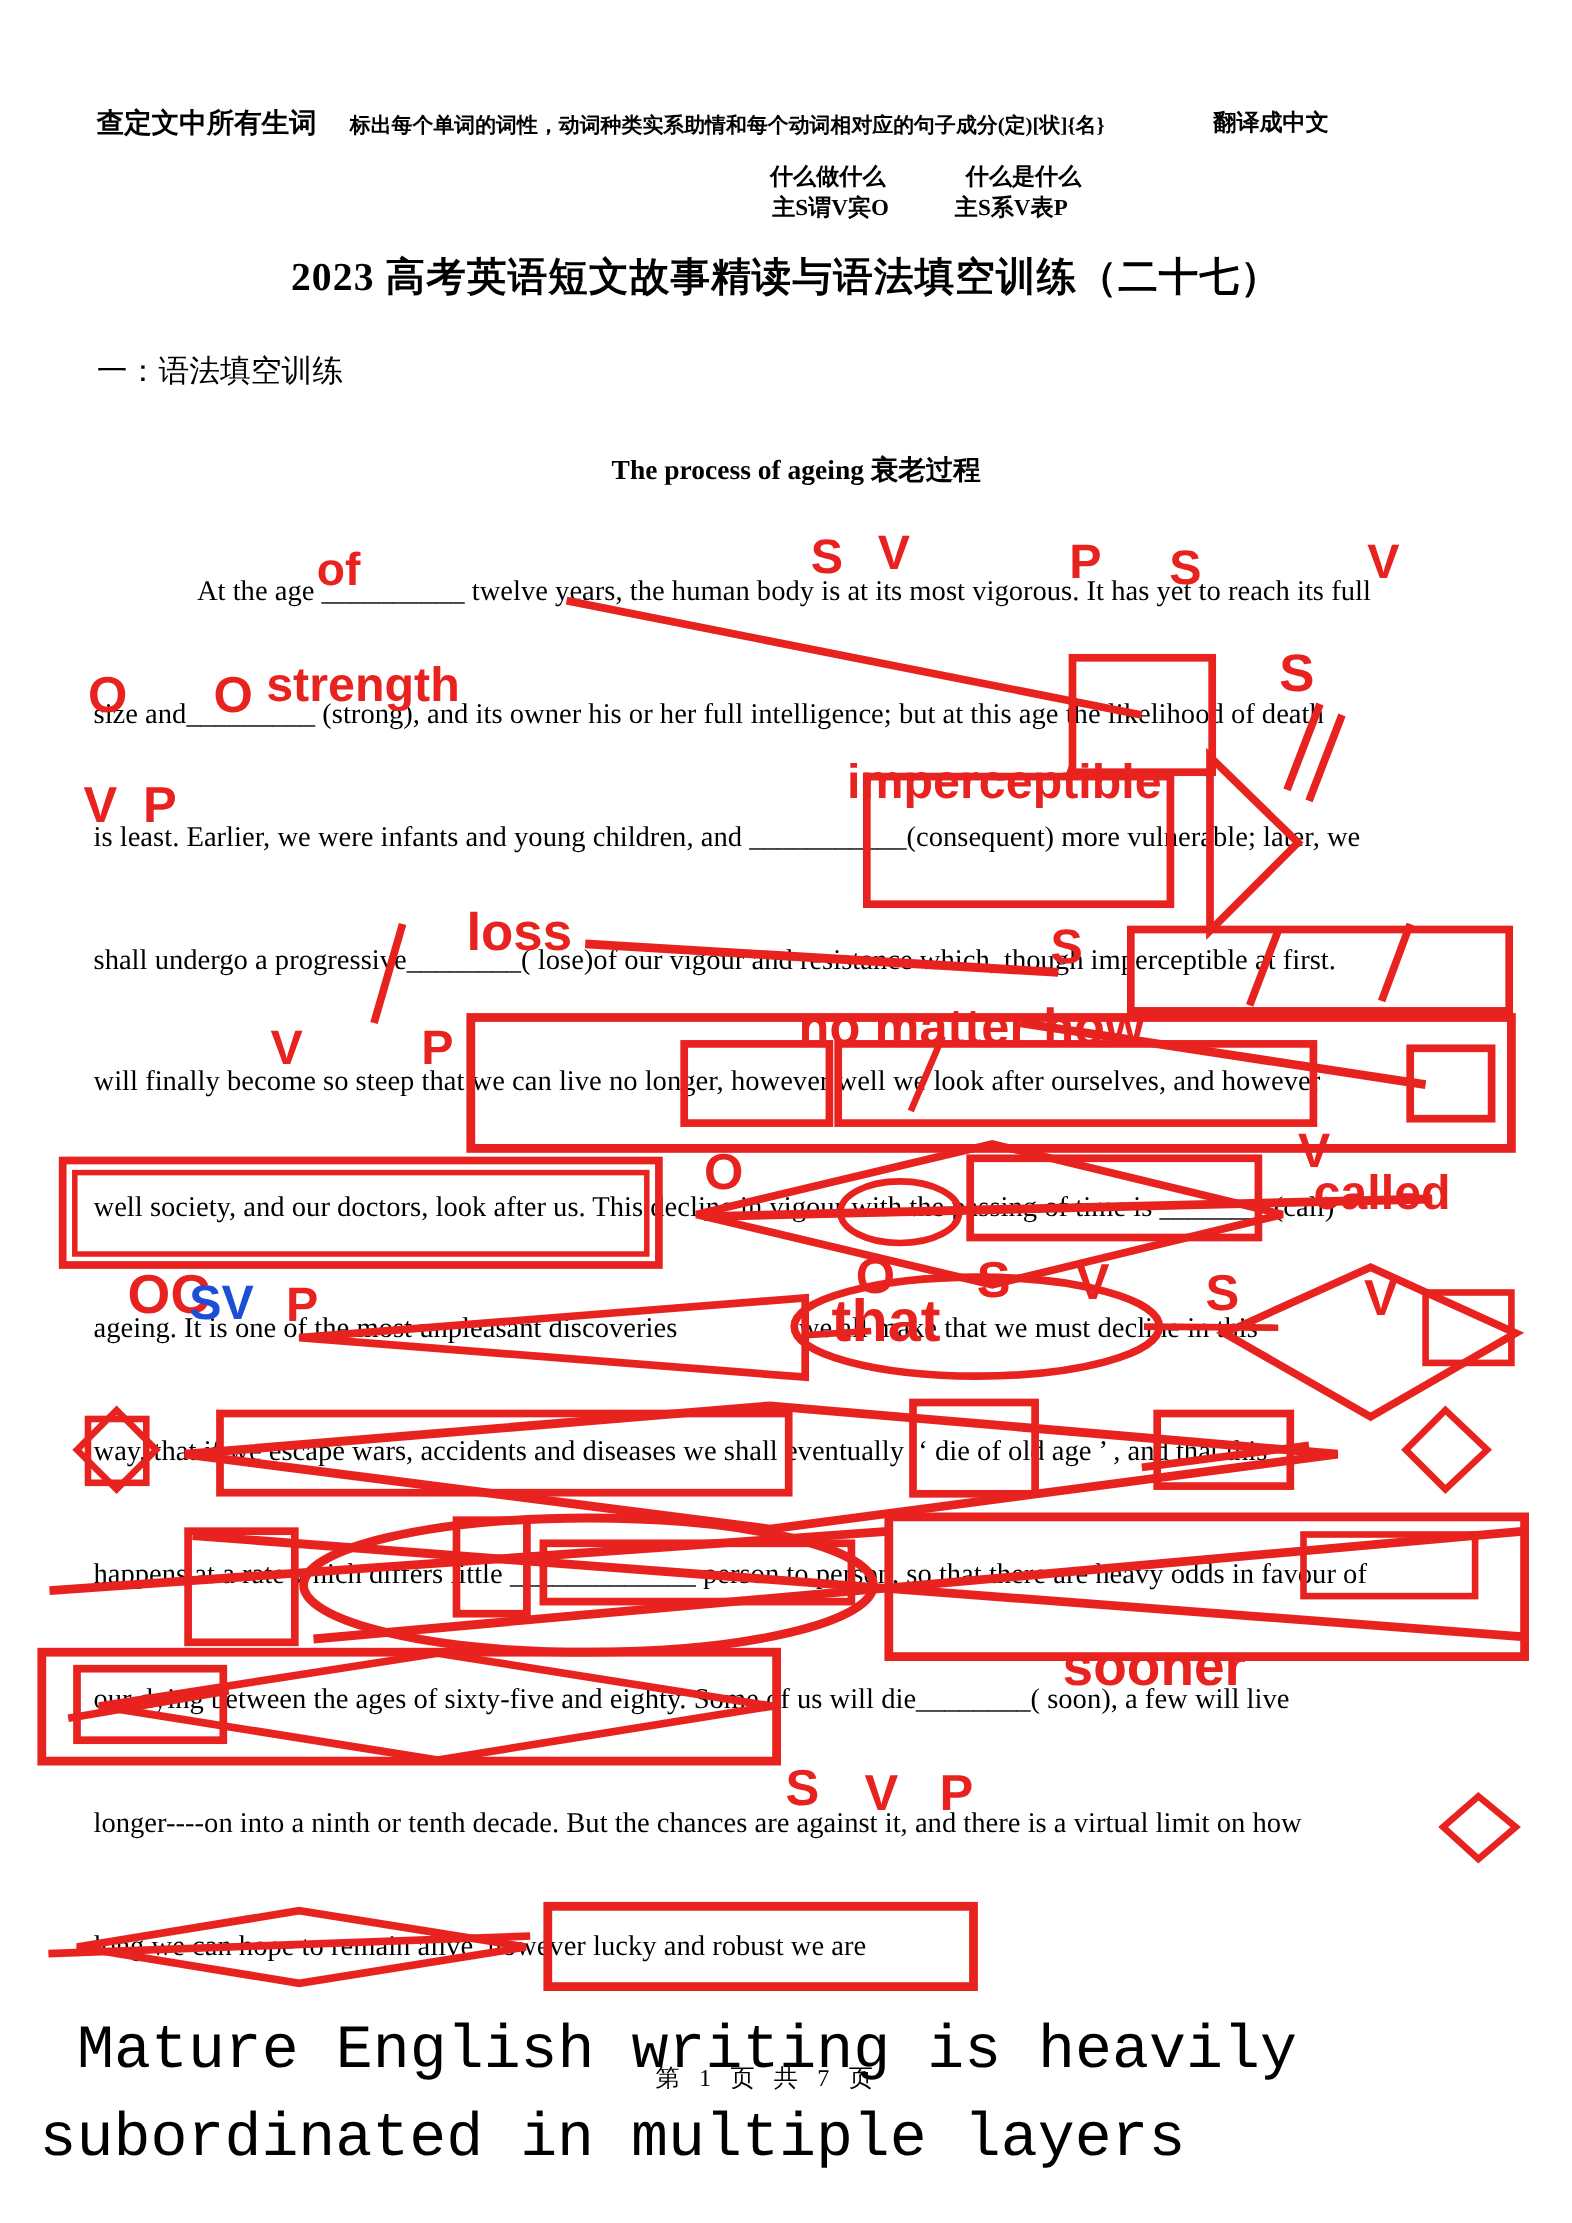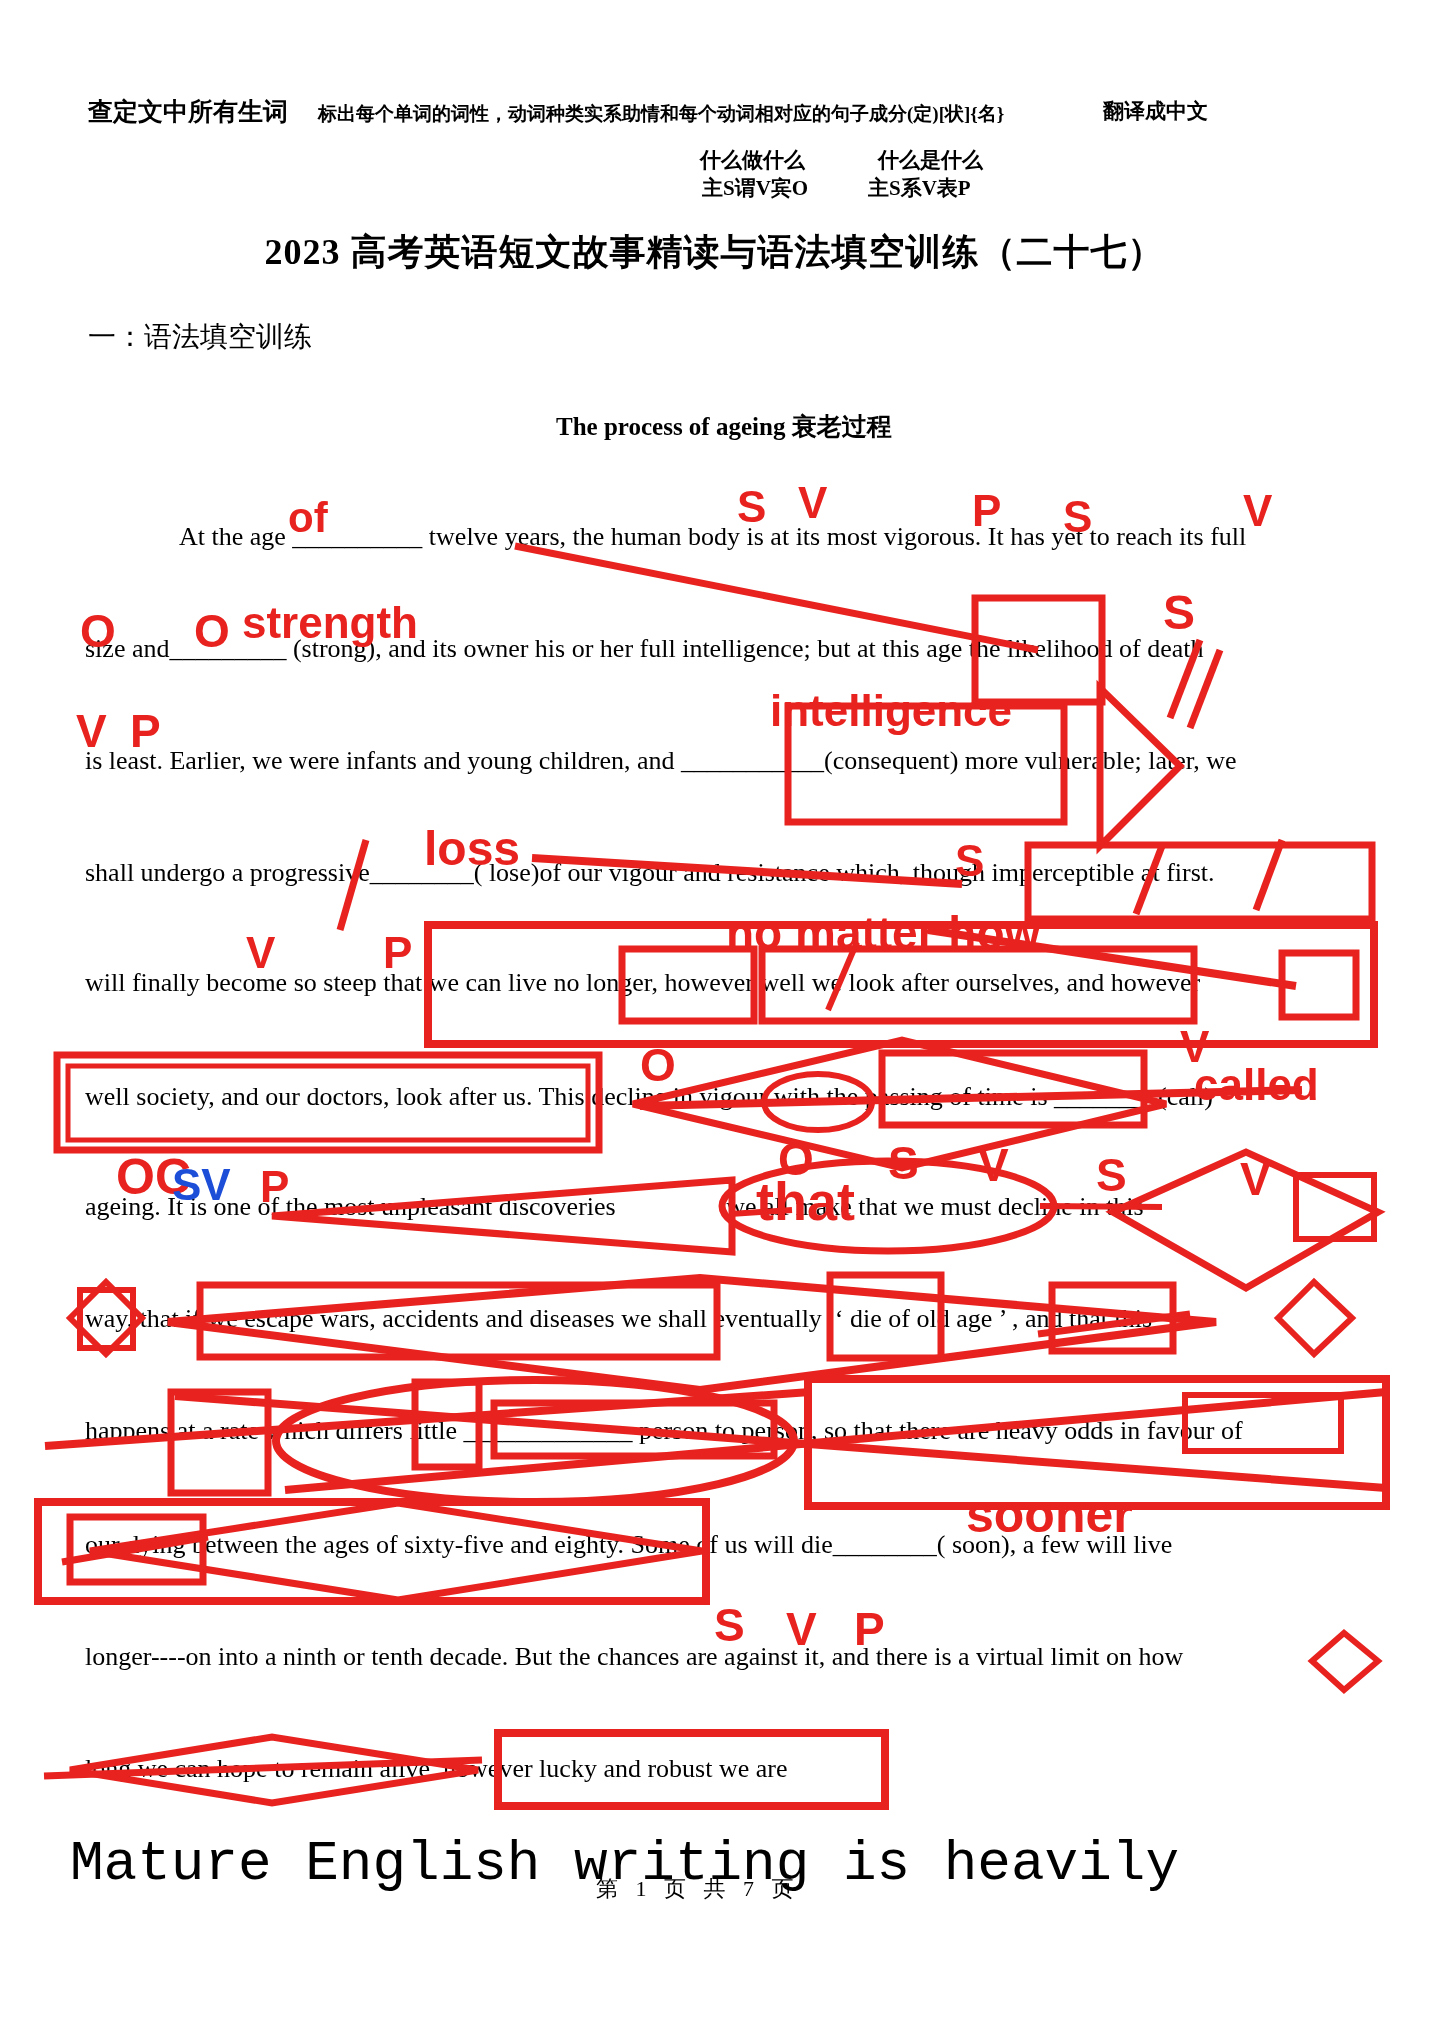--- a/index.html
+++ b/index.html
@@ -47,35 +47,36 @@
   <div class="pline" style="top:1190px;">ageing. It is one of the most unpleasant discoveries                 we all make that we must decline in this</div>
   <div class="pline" style="top:1302px;">way, that if we escape wars, accidents and diseases we shall eventually  ‘ die of old age ’ , and that this</div>
   <div class="pline" style="top:1414px;">happens at a rate which differs little _____________ person to person, so that there are heavy odds in favour of</div>
   <div class="pline" style="top:1528px;">our dying between the ages of sixty-five and eighty. Some of us will die________( soon), a few will live</div>
   <div class="pline" style="top:1640px;">longer----on into a ninth or tenth decade. But the chances are against it, and there is a virtual limit on how</div>
   <div class="pline" style="top:1752px;">long we can hope to remain alive, however lucky and robust we are</div>
 
   <div class="footer">第 1 页 共 7 页</div>
 
   <div class="bigmono" style="left:70px;top:1832px;">Mature English writing is heavily</div>
+  <div class="bigmono" style="left:36px;top:1912px;">subordinated in multiple layers</div>
 
   <div id="ann-labels">
       <div class="rlabel" style="left: 288px; top: 498px; font-size: 42px; color: rgb(232, 35, 31);">of</div>
       <div class="rlabel" style="left: 737px; top: 486px; font-size: 44px; color: rgb(232, 35, 31);">S</div>
       <div class="rlabel" style="left: 798px; top: 482px; font-size: 44px; color: rgb(232, 35, 31);">V</div>
       <div class="rlabel" style="left: 972px; top: 490px; font-size: 44px; color: rgb(232, 35, 31);">P</div>
       <div class="rlabel" style="left: 1063px; top: 496px; font-size: 44px; color: rgb(232, 35, 31);">S</div>
       <div class="rlabel" style="left: 1243px; top: 490px; font-size: 44px; color: rgb(232, 35, 31);">V</div>
       <div class="rlabel" style="left: 80px; top: 610px; font-size: 46px; color: rgb(232, 35, 31);">O</div>
       <div class="rlabel" style="left: 194px; top: 610px; font-size: 46px; color: rgb(232, 35, 31);">O</div>
       <div class="rlabel" style="left: 242px; top: 602px; font-size: 44px; color: rgb(232, 35, 31);">strength</div>
       <div class="rlabel" style="left: 1163px; top: 590px; font-size: 48px; color: rgb(232, 35, 31);">S</div>
       <div class="rlabel" style="left: 76px; top: 710px; font-size: 46px; color: rgb(232, 35, 31);">V</div>
       <div class="rlabel" style="left: 130px; top: 710px; font-size: 46px; color: rgb(232, 35, 31);">P</div>
-      <div class="rlabel" style="left: 770px; top: 690px; font-size: 44px; color: rgb(232, 35, 31);">intelligence</div>
+      <div class="rlabel" style="left: 770px; top: 690px; font-size: 44px; color: rgb(232, 35, 31);">imperceptible</div>
       <div class="rlabel" style="left: 424px; top: 826px; font-size: 48px; color: rgb(232, 35, 31);">loss</div>
       <div class="rlabel" style="left: 955px; top: 840px; font-size: 44px; color: rgb(232, 35, 31);">S</div>
       <div class="rlabel" style="left: 726px; top: 912px; font-size: 46px; color: rgb(232, 35, 31);">no matter how</div>
       <div class="rlabel" style="left: 246px; top: 932px; font-size: 44px; color: rgb(232, 35, 31);">V</div>
       <div class="rlabel" style="left: 383px; top: 932px; font-size: 44px; color: rgb(232, 35, 31);">P</div>
       <div class="rlabel" style="left: 640px; top: 1044px; font-size: 46px; color: rgb(232, 35, 31);">O</div>
       <div class="rlabel" style="left: 1180px; top: 1026px; font-size: 44px; color: rgb(232, 35, 31);">V</div>
       <div class="rlabel" style="left: 1194px; top: 1064px; font-size: 44px; color: rgb(232, 35, 31);">called</div>
       <div class="rlabel" style="left: 84px; top: 1154px; font-size: 50px; color: rgb(232, 35, 31); margin-left: 32px;">OC</div>
       <div class="rlabel" style="left: 172px; top: 1164px; font-size: 44px; color: #1d4ed8;">SV</div>

